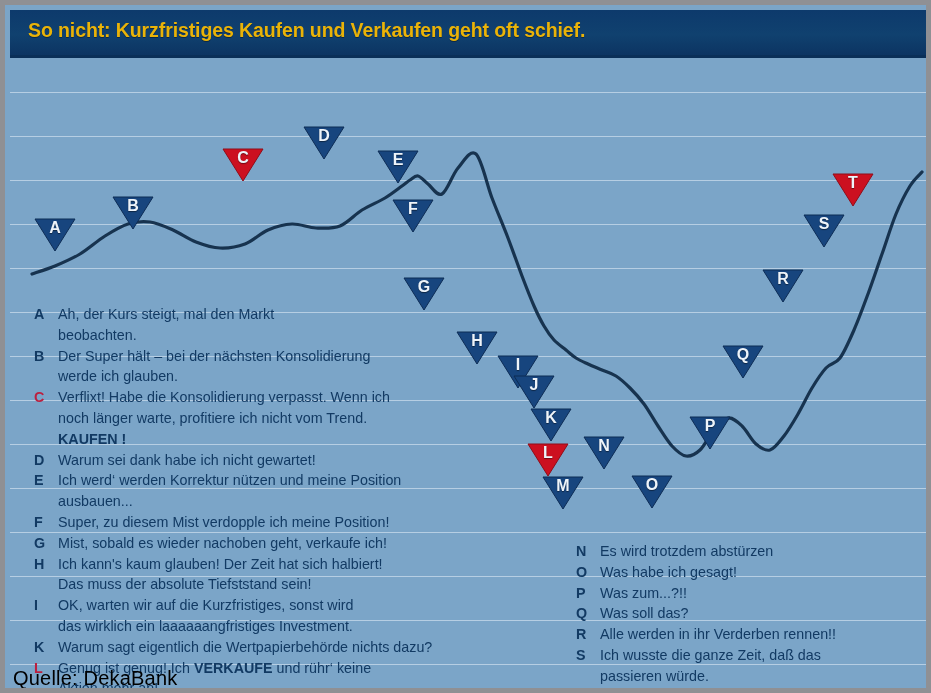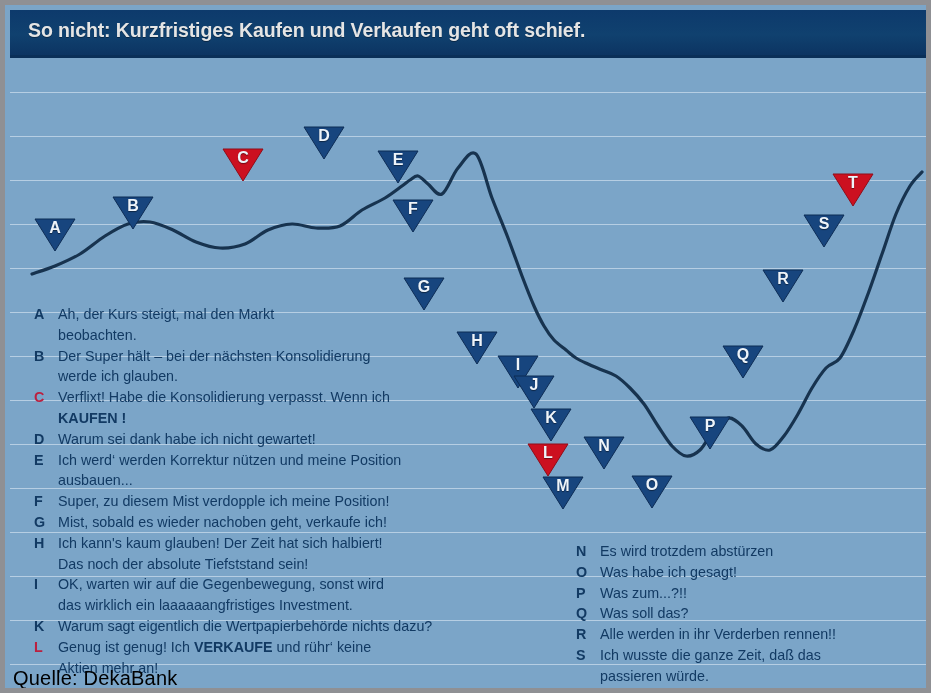--- a/index.html
+++ b/index.html
@@ -22,21 +22,21 @@
     position:absolute;left:5px;top:5px;width:921px;height:45px;
     background:#0e3c6e;
     overflow:hidden;
   }
   #titlebar .tbinner{
     position:absolute;left:0;top:0;right:0;bottom:0;
     background:linear-gradient(180deg,#0d3a6c 0%,#10416f 55%,#0c3462 100%);
   }
   #title-text{
     position:absolute;left:18px;top:9px;
-    color:#e5e5e5;
+    color:#eab308;
     font-size:19.5px;
     font-weight:bold;
     letter-spacing:-0.1px;
     white-space:nowrap;
     text-shadow:0 1px 0 rgba(0,0,0,.35);
   }
   #title-underline{
     position:absolute;left:5px;top:50px;width:921px;height:3px;
     background:#0a2f58;
   }
@@ -273,20 +273,21 @@
           <span class="lg-line lg-text">beobachten.</span>
         </div>
         <div class="lg-item">
           <span class="lg-key">B</span>
           <span class="lg-line lg-text">Der Super hält – bei der nächsten Konsolidierung</span>
           <span class="lg-line lg-text">werde ich glauben.</span>
         </div>
         <div class="lg-item">
           <span class="lg-key red">C</span>
           <span class="lg-line lg-text">Verflixt! Habe die Konsolidierung verpasst. Wenn ich</span>
+          <span class="lg-line lg-text">noch länger warte, profitiere ich nicht vom Trend.</span>
           <span class="lg-line lg-text"><b>KAUFEN !</b></span>
         </div>
         <div class="lg-item">
           <span class="lg-key">D</span>
           <span class="lg-line lg-text">Warum sei dank habe ich nicht gewartet!</span>
         </div>
         <div class="lg-item">
           <span class="lg-key">E</span>
           <span class="lg-line lg-text">Ich werd‘ werden Korrektur nützen und meine Position</span>
           <span class="lg-line lg-text">ausbauen...</span>
@@ -295,25 +296,25 @@
           <span class="lg-key">F</span>
           <span class="lg-line lg-text">Super, zu diesem Mist verdopple ich meine Position!</span>
         </div>
         <div class="lg-item">
           <span class="lg-key">G</span>
           <span class="lg-line lg-text">Mist, sobald es wieder nachoben geht, verkaufe ich!</span>
         </div>
         <div class="lg-item">
           <span class="lg-key">H</span>
           <span class="lg-line lg-text">Ich kann's kaum glauben! Der Zeit hat sich halbiert!</span>
-          <span class="lg-line lg-text">Das noch der absolute Tiefststand sein!</span>
+          <span class="lg-line lg-text">Das muss der absolute Tiefststand sein!</span>
         </div>
         <div class="lg-item">
           <span class="lg-key">I</span>
-          <span class="lg-line lg-text">OK, warten wir auf die Gegenbewegung, sonst wird</span>
+          <span class="lg-line lg-text">OK, warten wir auf die Kurzfristiges, sonst wird</span>
           <span class="lg-line lg-text">das wirklich ein laaaaaangfristiges Investment.</span>
         </div>
         <div class="lg-item">
           <span class="lg-key">K</span>
           <span class="lg-line lg-text">Warum sagt eigentlich die Wertpapierbehörde nichts dazu?</span>
         </div>
         <div class="lg-item">
           <span class="lg-key red">L</span>
           <span class="lg-line lg-text">Genug ist genug! Ich <b>VERKAUFE</b> und rühr‘ keine</span>
           <span class="lg-line lg-text">Aktien mehr an!</span>

